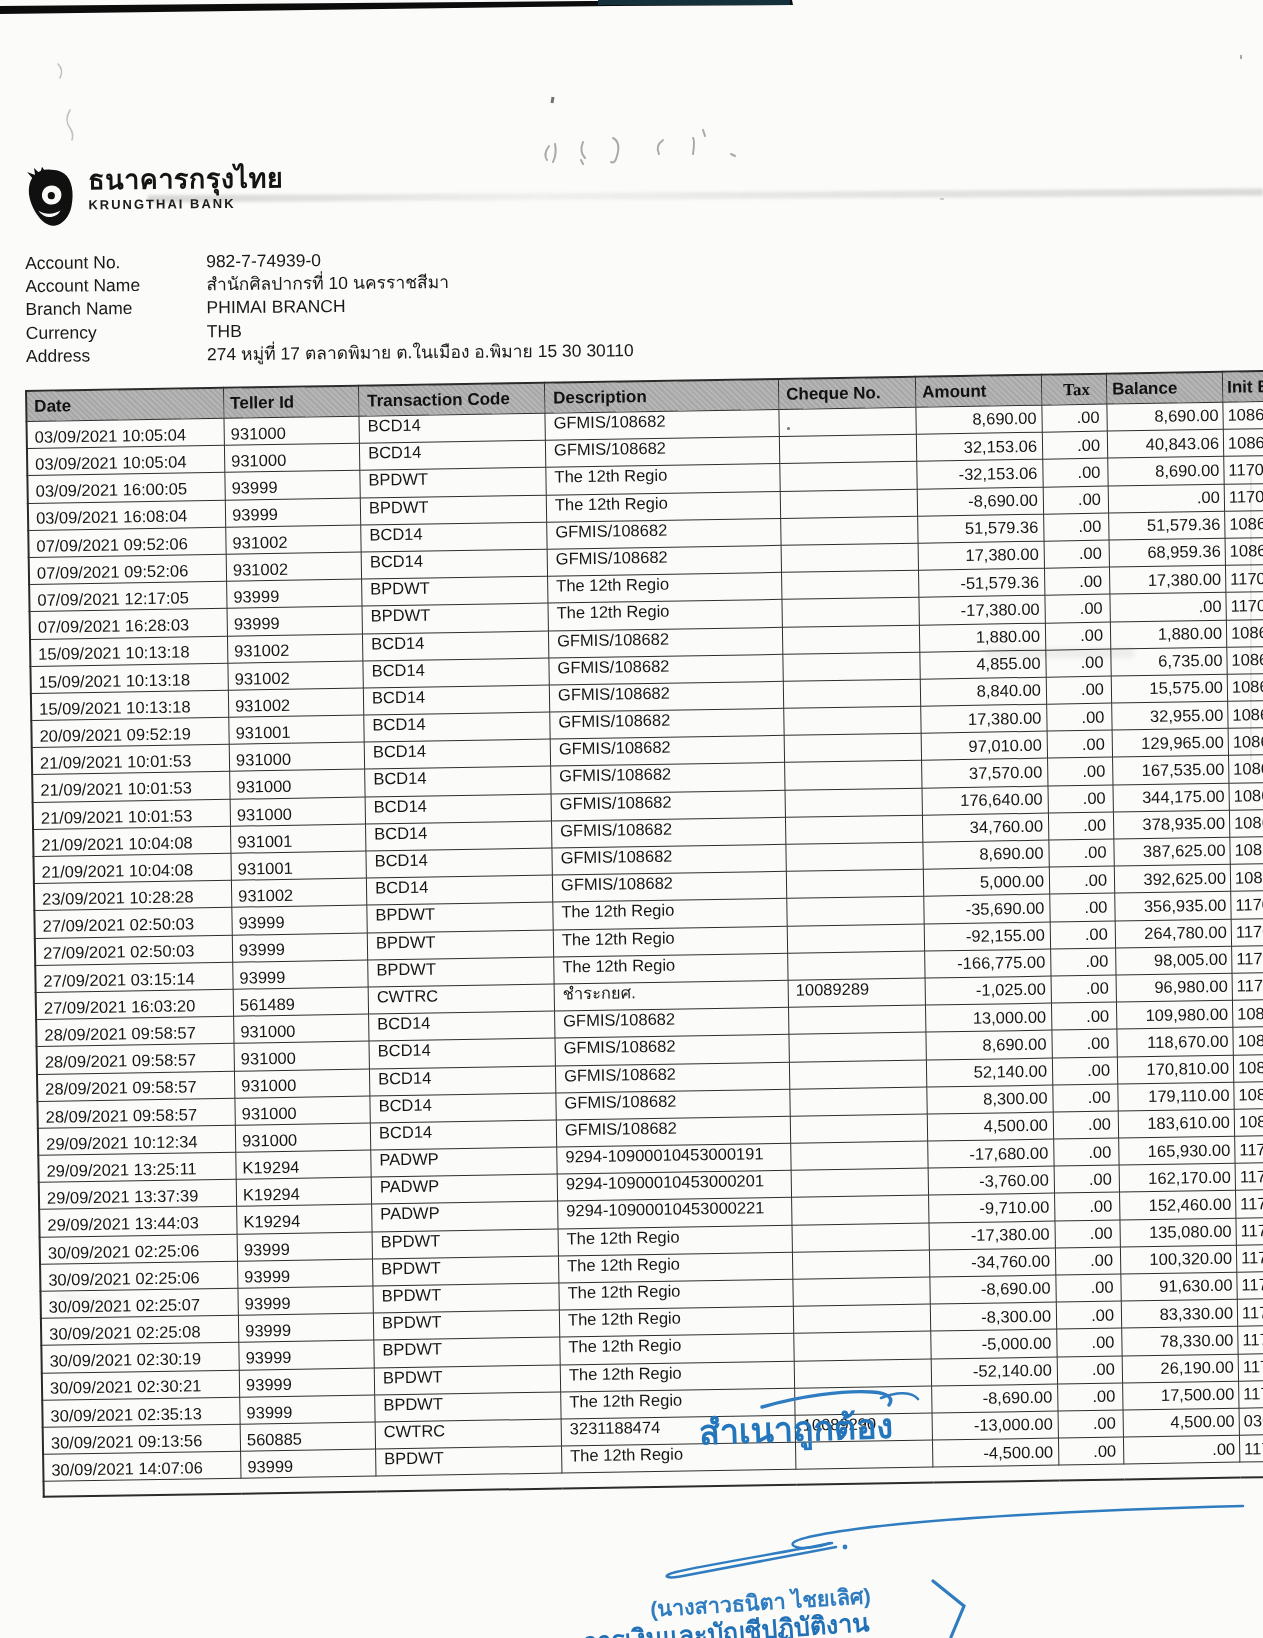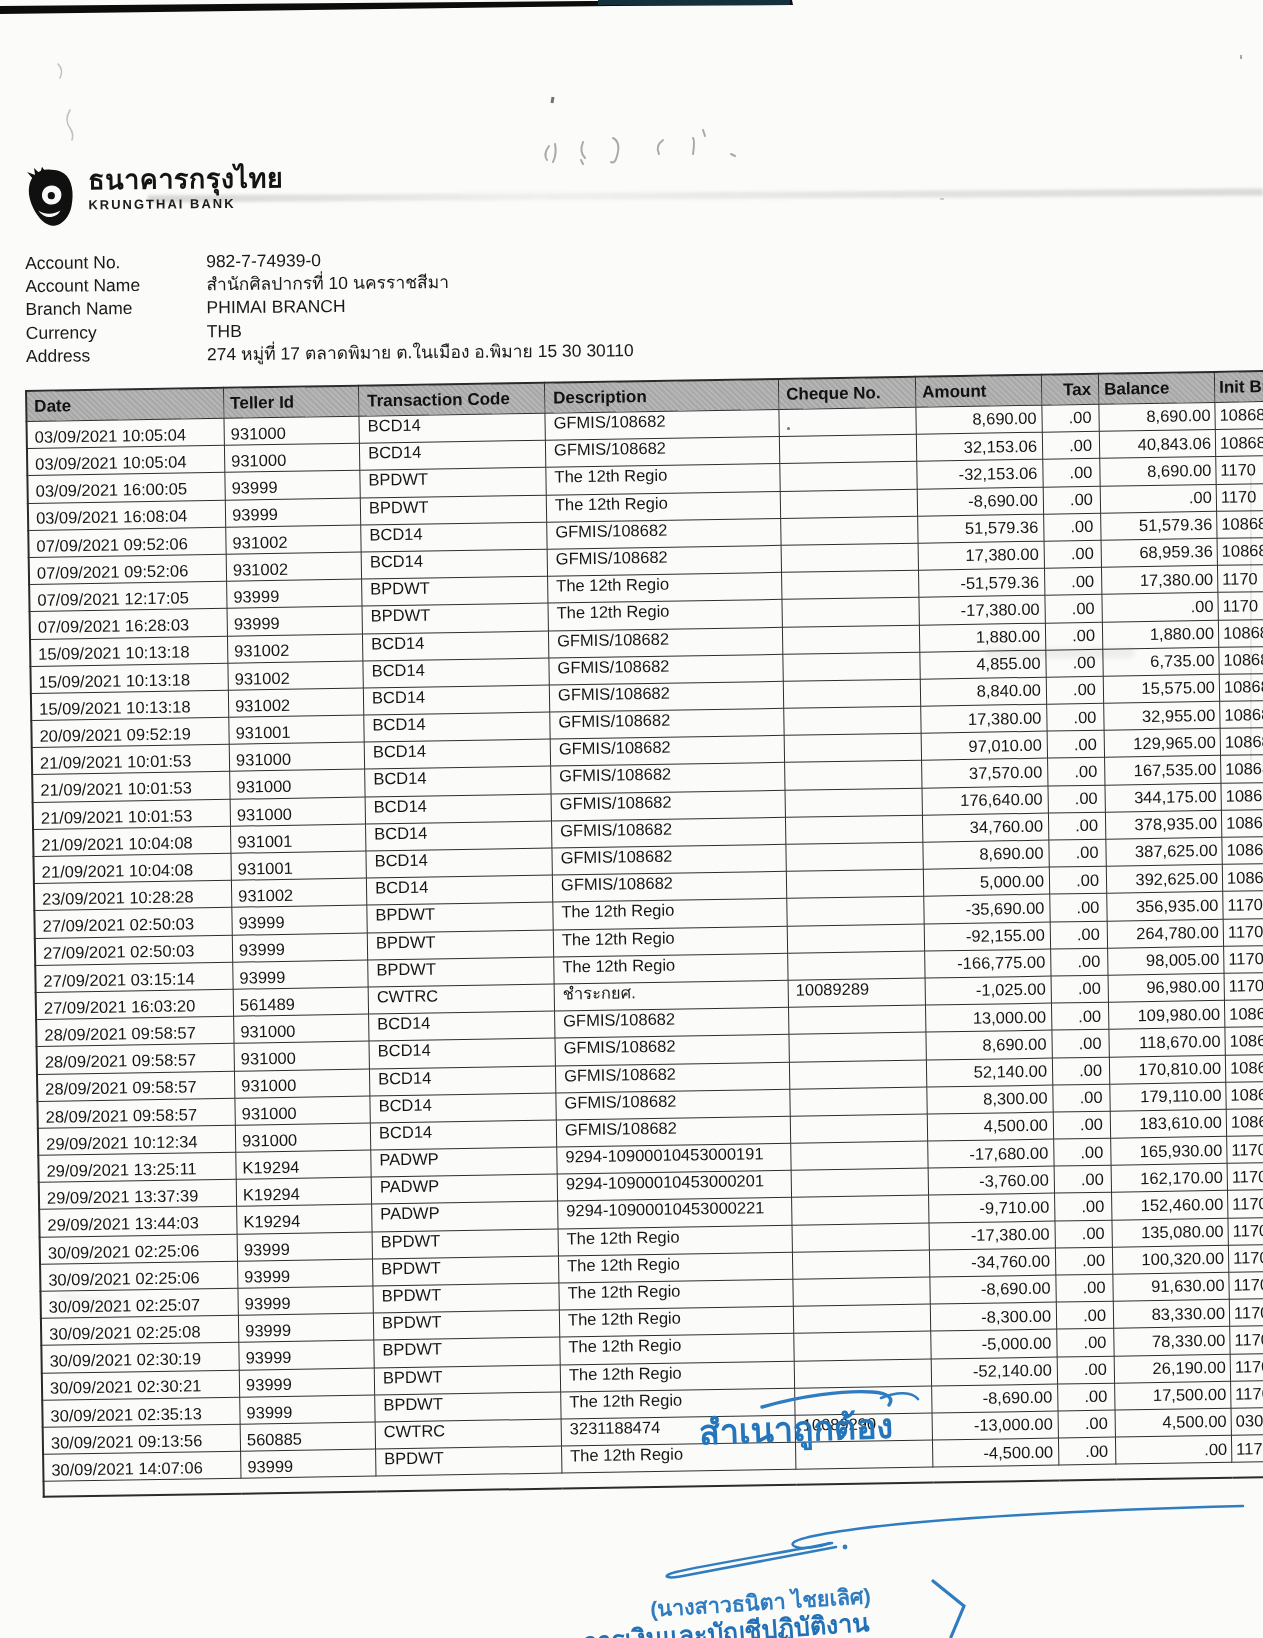--- a/index.html
+++ b/index.html
@@ -129,21 +129,21 @@
   <div class="table-wrap">
     <table class="stmt">
       <thead>
         <tr>
           <th class="c0">Date</th>
           <th class="c1">Teller Id</th>
           <th class="c2">Transaction Code</th>
           <th class="c3">Description</th>
           <th class="c4">Cheque No.</th>
           <th class="c5" style="text-align:left;padding-left:6px;">Amount</th>
-          <th class="c6" style="text-align:right;padding-left:4px;">Tax</th>
+          <th class="c6" style="text-align:center;padding-left:12px;font-family:Liberation Serif, serif;">Tax</th>
           <th class="c7" style="text-align:left;padding-left:5px;">Balance</th>
           <th class="c8">Init Br.</th>
         </tr>
       </thead>
       <tbody>
           <tr>
             <td class="c0">03/09/2021 10:05:04</td>
             <td class="c1">931000</td>
             <td class="c2">BCD14</td>
             <td class="c3">GFMIS/108682</td>

